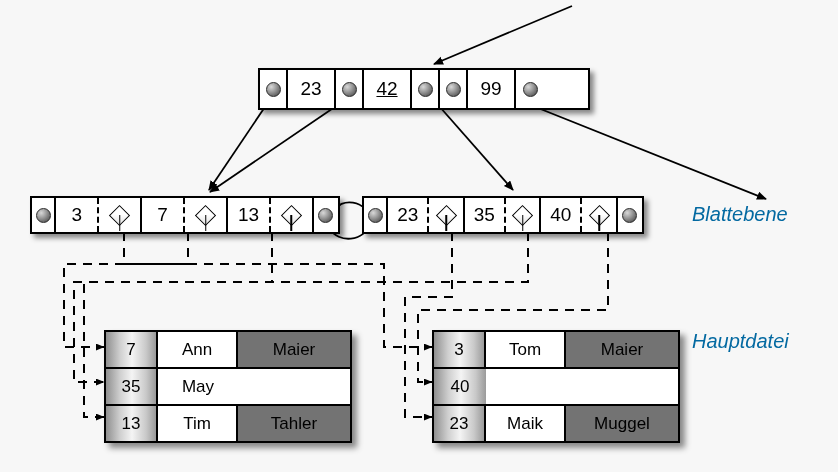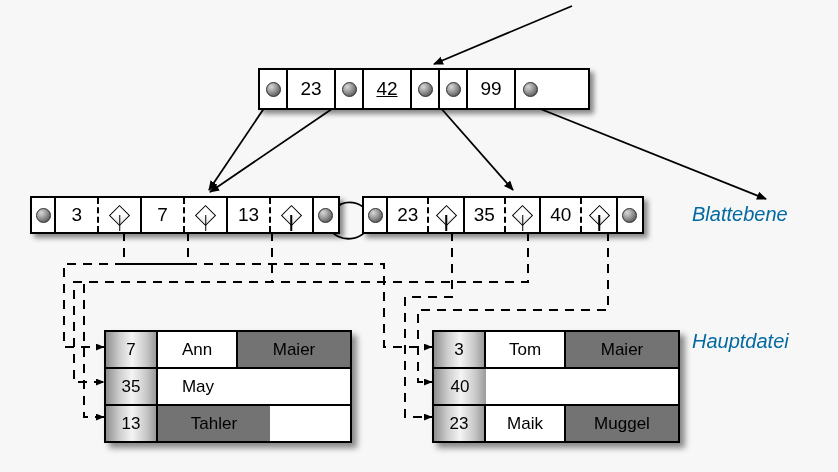--- a/index.html
+++ b/index.html
@@ -228,20 +228,21 @@
       <div class="tc keycol">7</div>
       <div class="tc namecol">Ann</div>
       <div class="tc lastcol">Maier</div>
     </div>
     <div class="trow">
       <div class="tc keycol">35</div>
       <div class="tc namecol">May</div>
     </div>
     <div class="trow">
       <div class="tc keycol">13</div>
+      <div class="tc namecol">Tim</div>
       <div class="tc lastcol">Tahler</div>
     </div>
   </div>
 
   <div class="table" id="table-right" style="left:432px;top:330px;width:248px;">
     <div class="trow">
       <div class="tc keycol">3</div>
       <div class="tc namecol">Tom</div>
       <div class="tc lastcol">Maier</div>
     </div>

